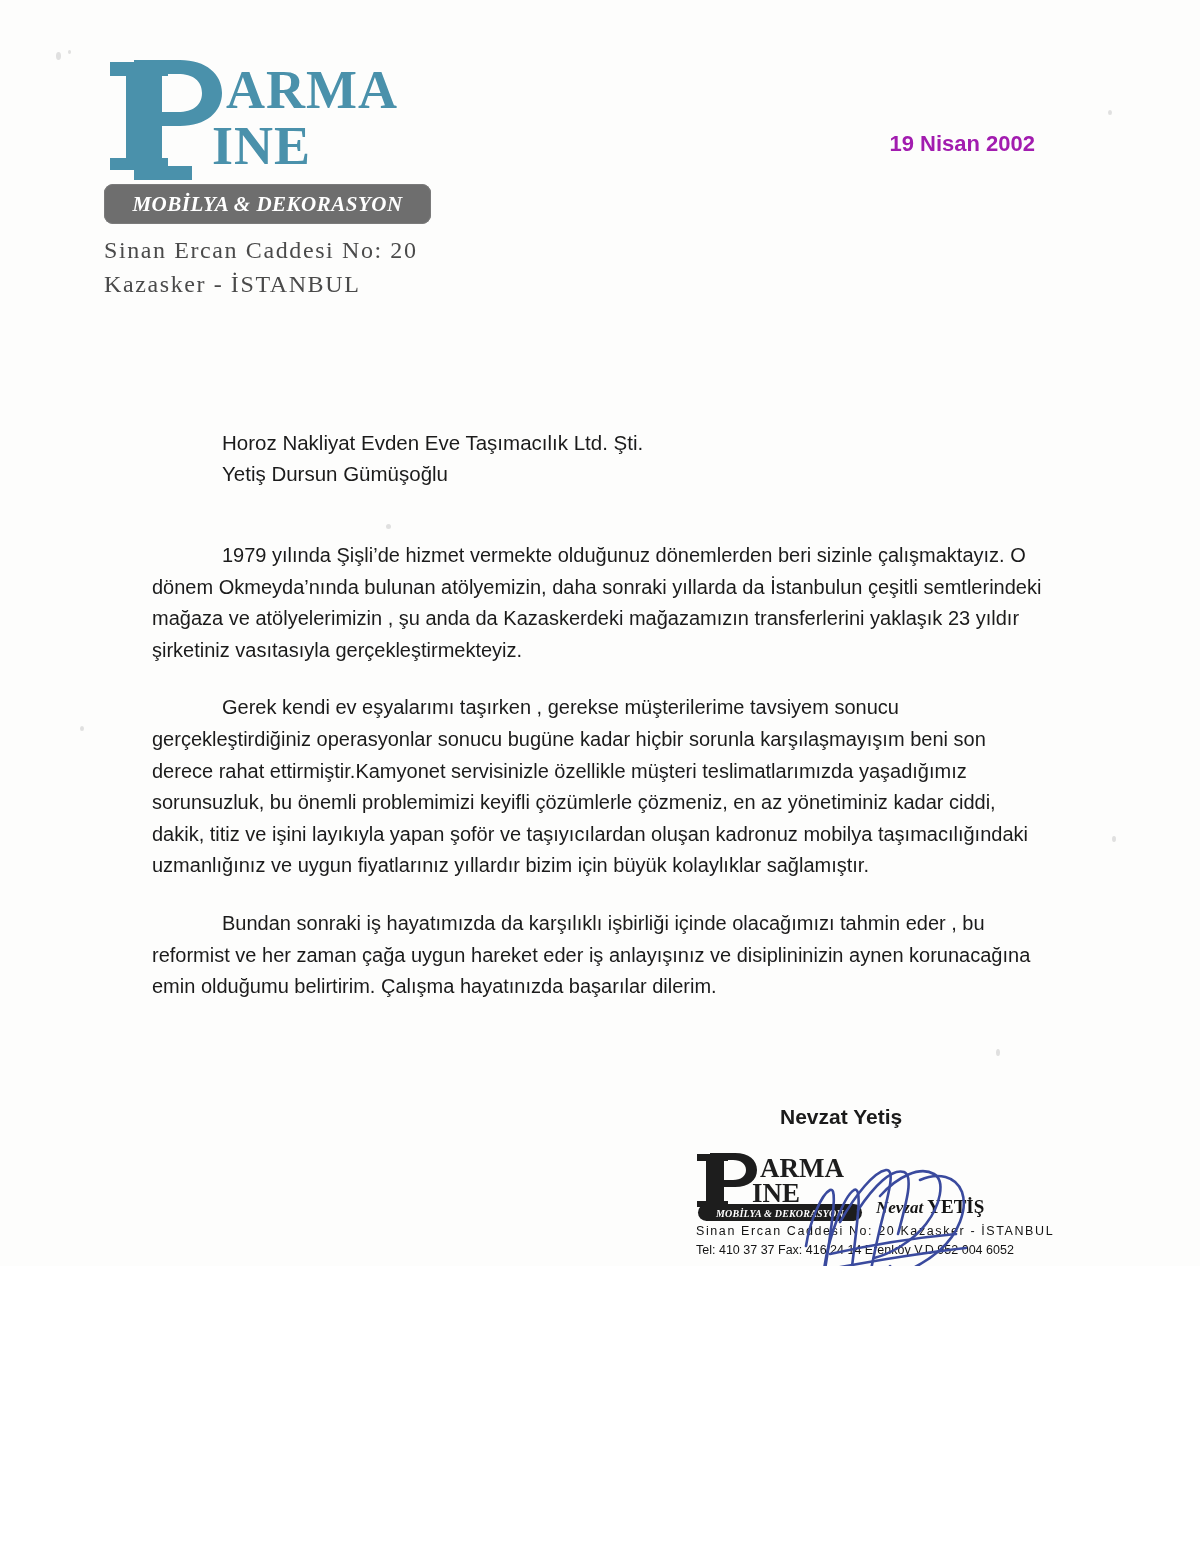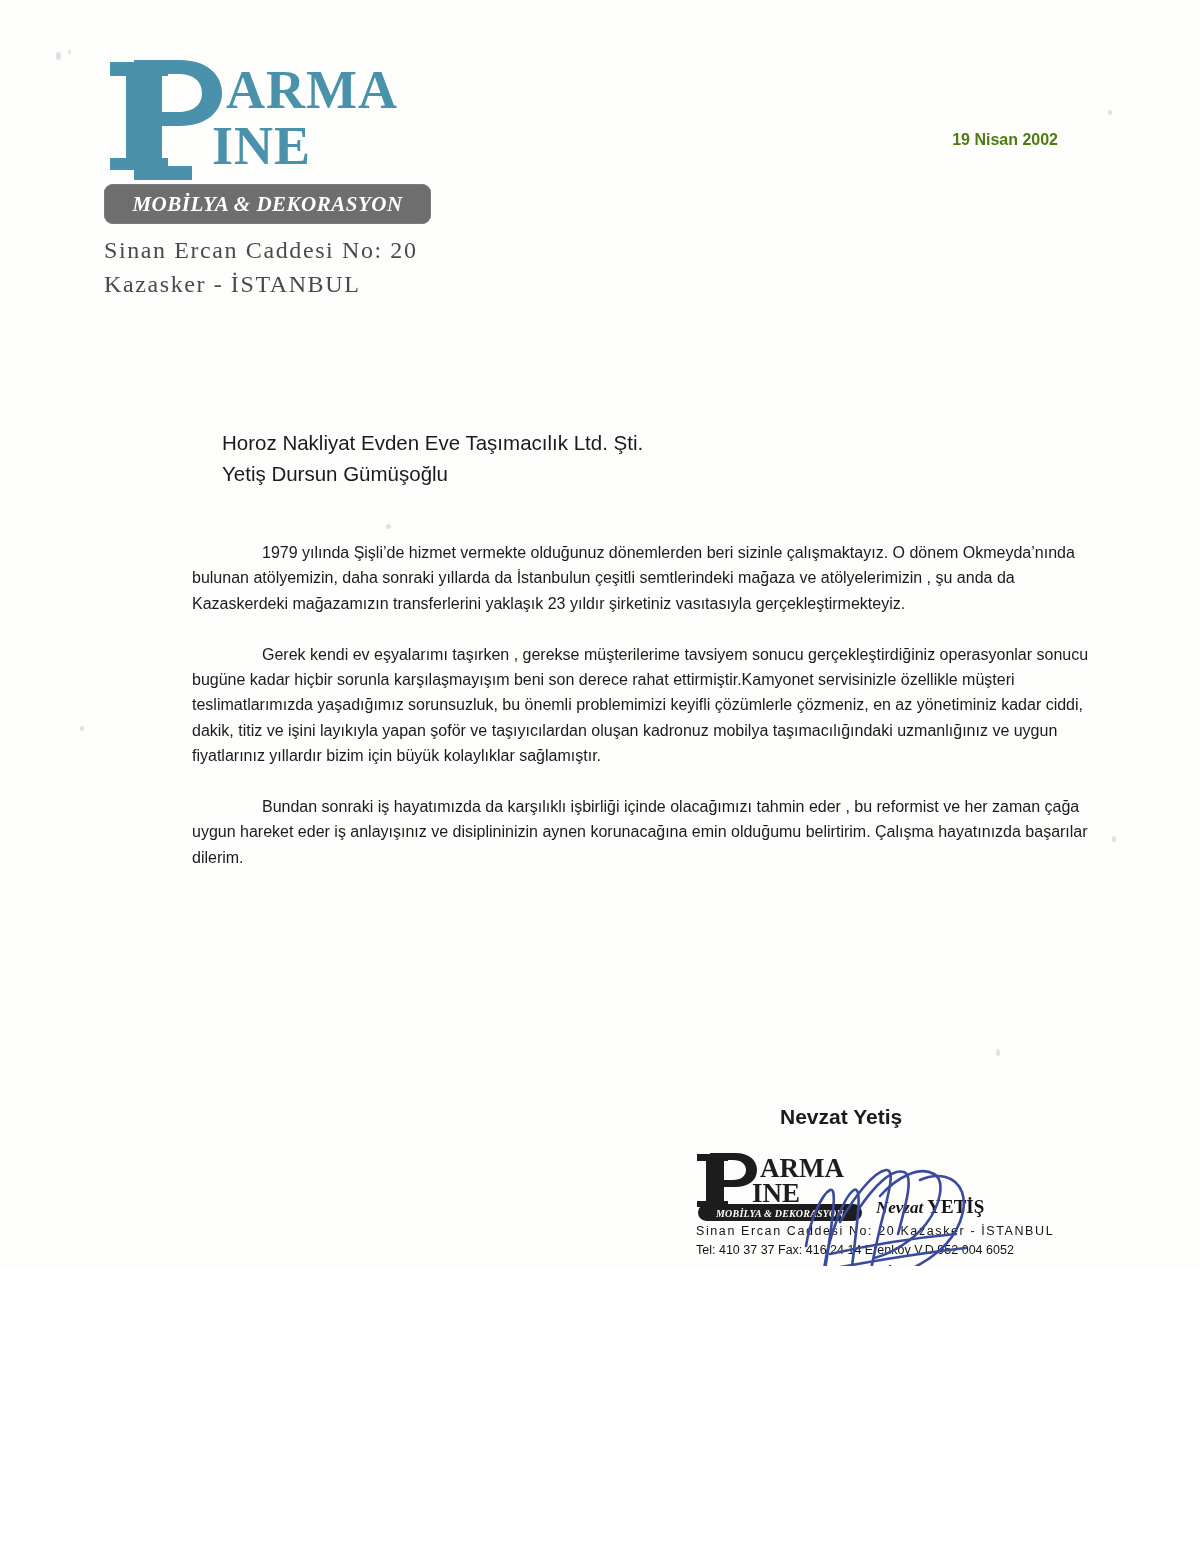--- a/index.html
+++ b/index.html
@@ -63,49 +63,48 @@
     line-height: 1.42;
     letter-spacing: 1.6px;
   }
   .address-lines div {
     white-space: nowrap;
   }
 
   
   .date {
     position: absolute;
-    right: 142px;
+    right: 165px;
     top: 131px;
-    font-size: 16px;
-    font-weight: bold;
-    color: #4d7c0f;
+    font-size: 22px;
+    font-weight: bold;
+    color: #a21caf;
     white-space: nowrap;
   }
 
   
   .recipient {
     position: absolute;
     left: 222px;
     top: 427px;
     font-size: 20.5px;
     line-height: 1.52;
     color: #1b1b1b;
   }
   .recipient div { white-space: nowrap; }
 
   
   .body-text {
     position: absolute;
     left: 152px;
     top: 540px;
     width: 900px;
-    font-size: 16px;
+    font-size: 20px;
     line-height: 1.58;
     color: #1b1b1b;
-    margin-left: 40px;
   }
   .body-text p {
     margin: 0 0 26px 0;
     text-indent: 70px;
   }
 
   
   .sign-name {
     position: absolute;
     left: 780px;

